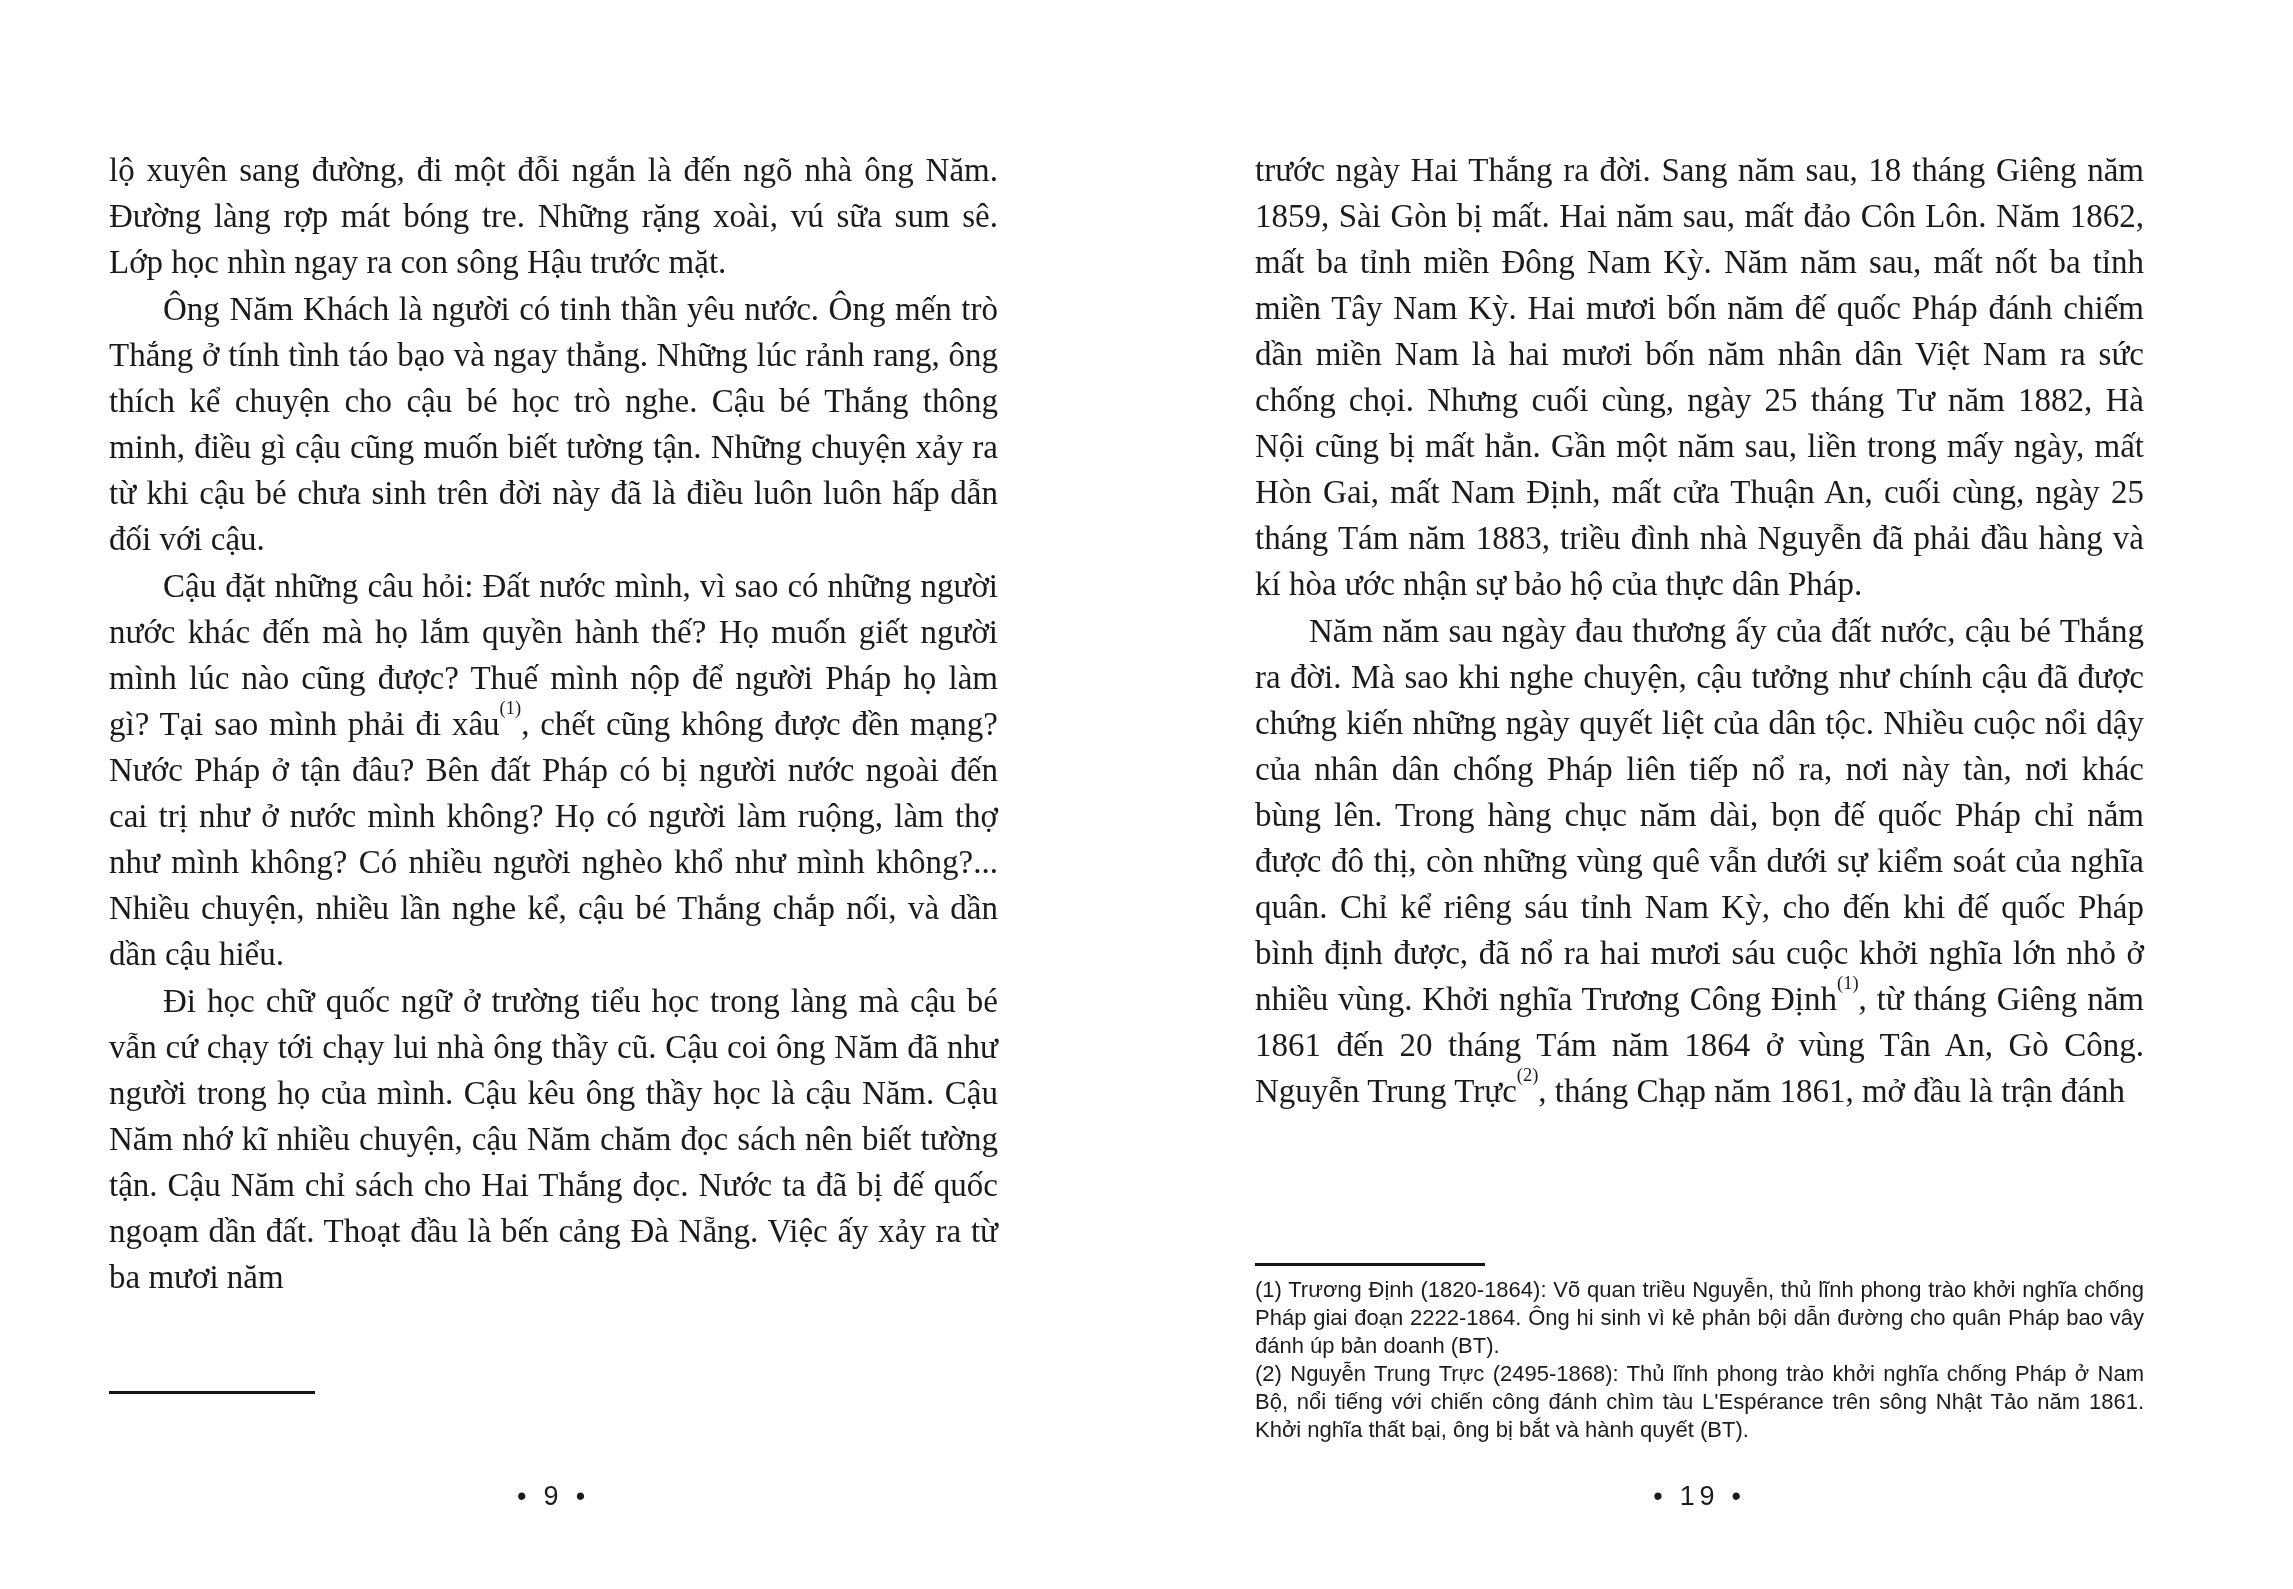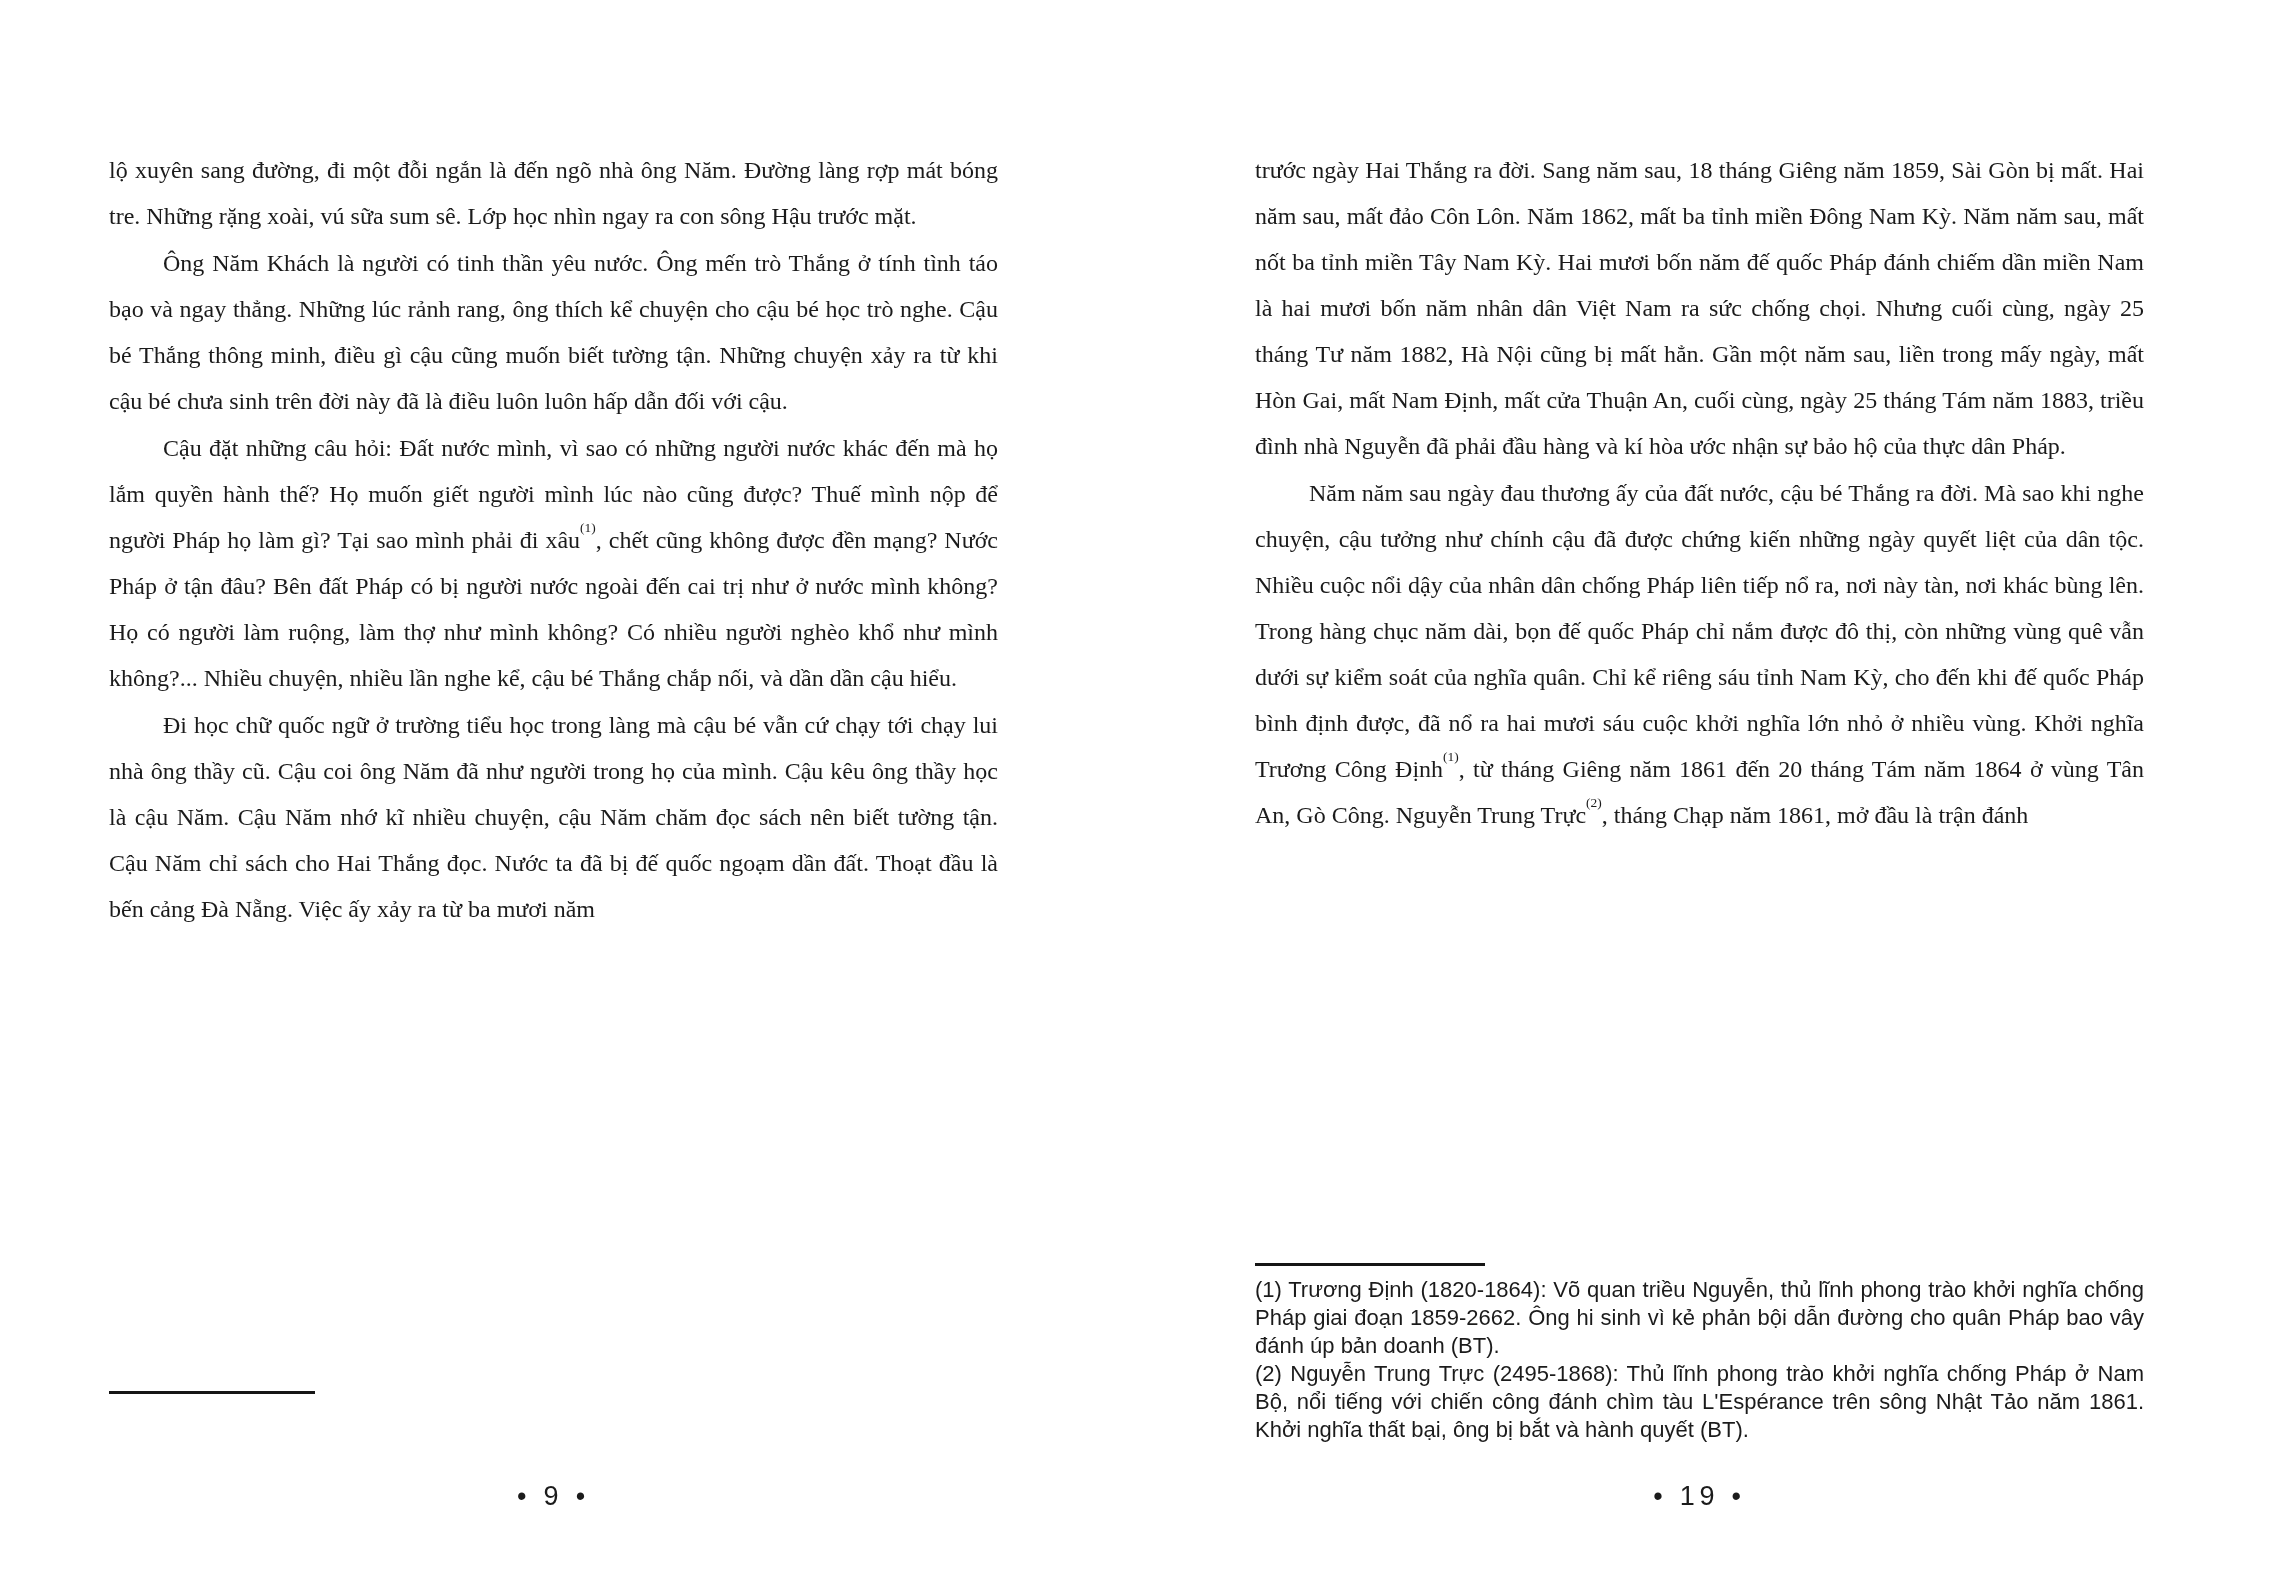--- a/index.html
+++ b/index.html
@@ -15,21 +15,21 @@
     position:absolute;
     top:147px;
     width:889px;
     height:1442px;
   }
   .page-left{left:109px;}
   .page-right{left:1255px;}
 
   .body-text{
     font-family:"Liberation Serif","DejaVu Serif",serif;
-    font-size:24px;
+    font-size:33px;
     line-height:46px;
     text-align:justify;
     color:#1b1b1b;
   }
   .body-text p{margin:0;}
   .body-text p + p{margin-top:1px;}
   .body-text p.indent{text-indent:54px;}
   .body-text sup{
     font-size:0.56em;
     line-height:0;
@@ -91,21 +91,21 @@
   </section>
 
   <section class="page page-right">
     <div class="body-text">
         <p class="flush"><span>trước ngày Hai Thắng ra đời. Sang năm sau, 18 tháng Giêng năm 1859, Sài Gòn bị mất. Hai năm sau, mất đảo Côn Lôn. Năm 1862, mất ba tỉnh miền Đông Nam Kỳ. Năm năm sau, mất nốt ba tỉnh miền Tây Nam Kỳ. Hai mươi bốn năm đế quốc Pháp đánh chiếm dần miền Nam là hai mươi bốn năm nhân dân Việt Nam ra sức chống chọi. Nhưng cuối cùng, ngày 25 tháng Tư năm 1882, Hà Nội cũng bị mất hẳn. Gần một năm sau, liền trong mấy ngày, mất Hòn Gai, mất Nam Định, mất cửa Thuận An, cuối cùng, ngày 25 tháng Tám năm 1883, triều đình nhà Nguyễn đã phải đầu hàng và kí hòa ước nhận sự bảo hộ của thực dân Pháp.</span></p>
         <p class="indent"><span>Năm năm sau ngày đau thương ấy của đất nước, cậu bé Thắng ra đời. Mà sao khi nghe chuyện, cậu tưởng như chính cậu đã được chứng kiến những ngày quyết liệt của dân tộc. Nhiều cuộc nổi dậy của nhân dân chống Pháp liên tiếp nổ ra, nơi này tàn, nơi khác bùng lên. Trong hàng chục năm dài, bọn đế quốc Pháp chỉ nắm được đô thị, còn những vùng quê vẫn dưới sự kiểm soát của nghĩa quân. Chỉ kể riêng sáu tỉnh Nam Kỳ, cho đến khi đế quốc Pháp bình định được, đã nổ ra hai mươi sáu cuộc khởi nghĩa lớn nhỏ ở nhiều vùng. Khởi nghĩa Trương Công Định</span><sup>(1)</sup><span>, từ tháng Giêng năm 1861 đến 20 tháng Tám năm 1864 ở vùng Tân An, Gò Công. Nguyễn Trung Trực</span><sup>(2)</sup><span>, tháng Chạp năm 1861, mở đầu là trận đánh</span></p>
       </div>
     <footer class="footnotes-area">
       <div class="footnote-rule"></div>
       <div class="footnotes">
-          <p>(1) Trương Định (1820-1864): Võ quan triều Nguyễn, thủ lĩnh phong trào khởi nghĩa chống Pháp giai đoạn 1859-2662. Ông hi sinh vì kẻ phản bội dẫn đường cho quân Pháp bao vây đánh úp bản doanh (BT).</p>
+          <p>(1) Trương Định (1820-1864): Võ quan triều Nguyễn, thủ lĩnh phong trào khởi nghĩa chống Pháp giai đoạn 2222-1864. Ông hi sinh vì kẻ phản bội dẫn đường cho quân Pháp bao vây đánh úp bản doanh (BT).</p>
           <p>(2) Nguyễn Trung Trực (2495-1868): Thủ lĩnh phong trào khởi nghĩa chống Pháp ở Nam Bộ, nổi tiếng với chiến công đánh chìm tàu L'Espérance trên sông Nhật Tảo năm 1861. Khởi nghĩa thất bại, ông bị bắt và hành quyết (BT).</p>
         </div>
     </footer>
     <div class="pagenum">• 19 •</div>
   </section>
 
 </div>
 
 
 </body></html>

